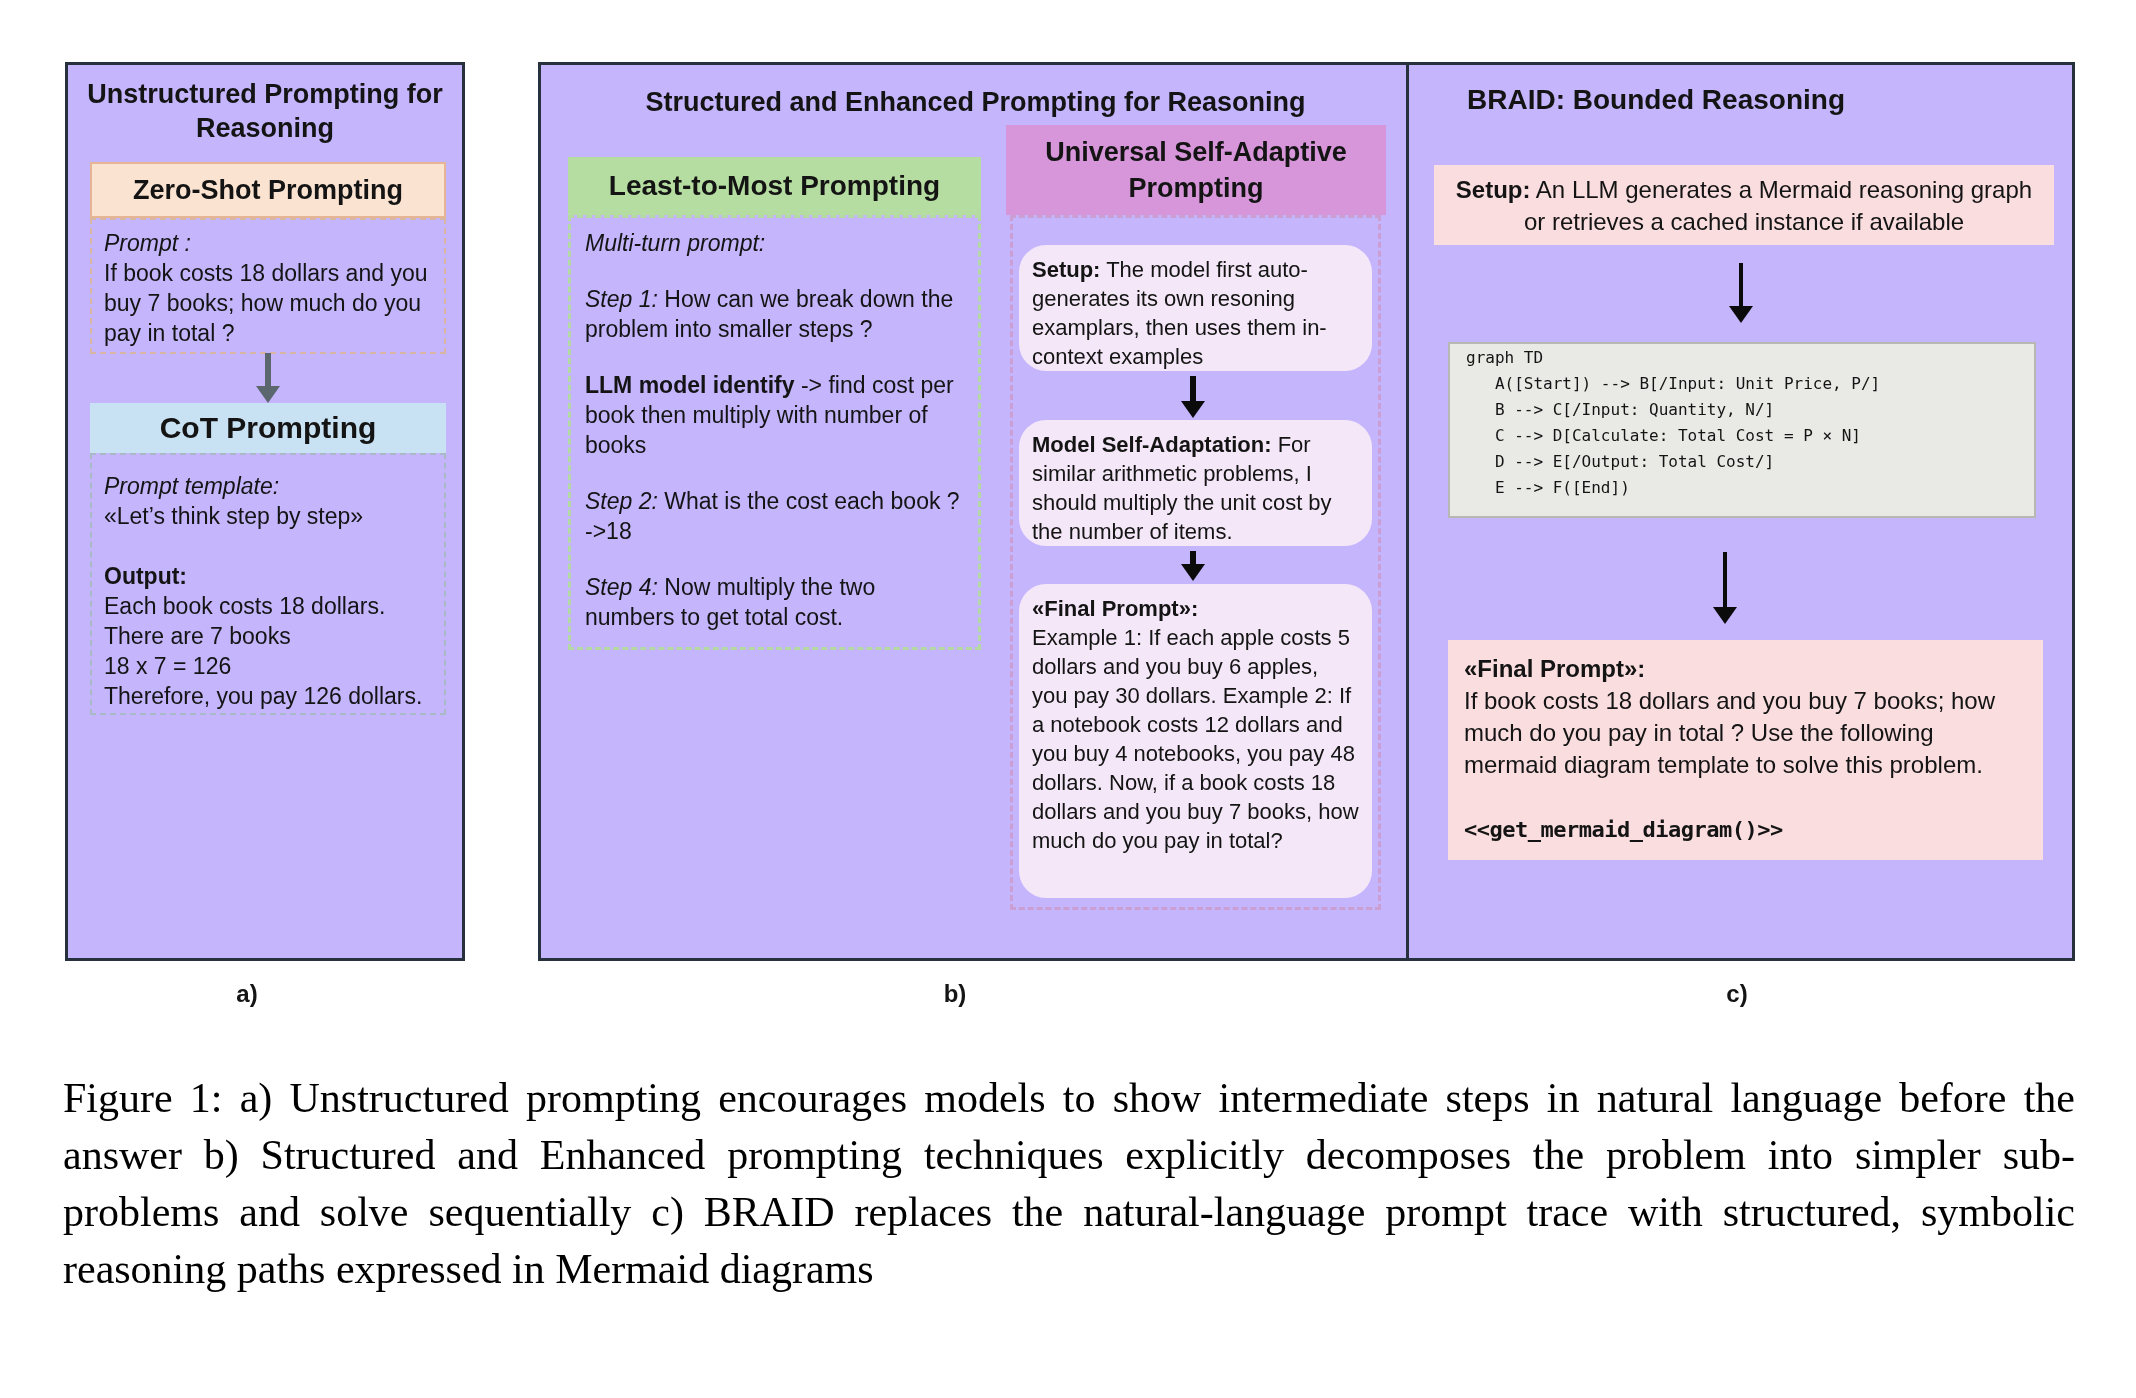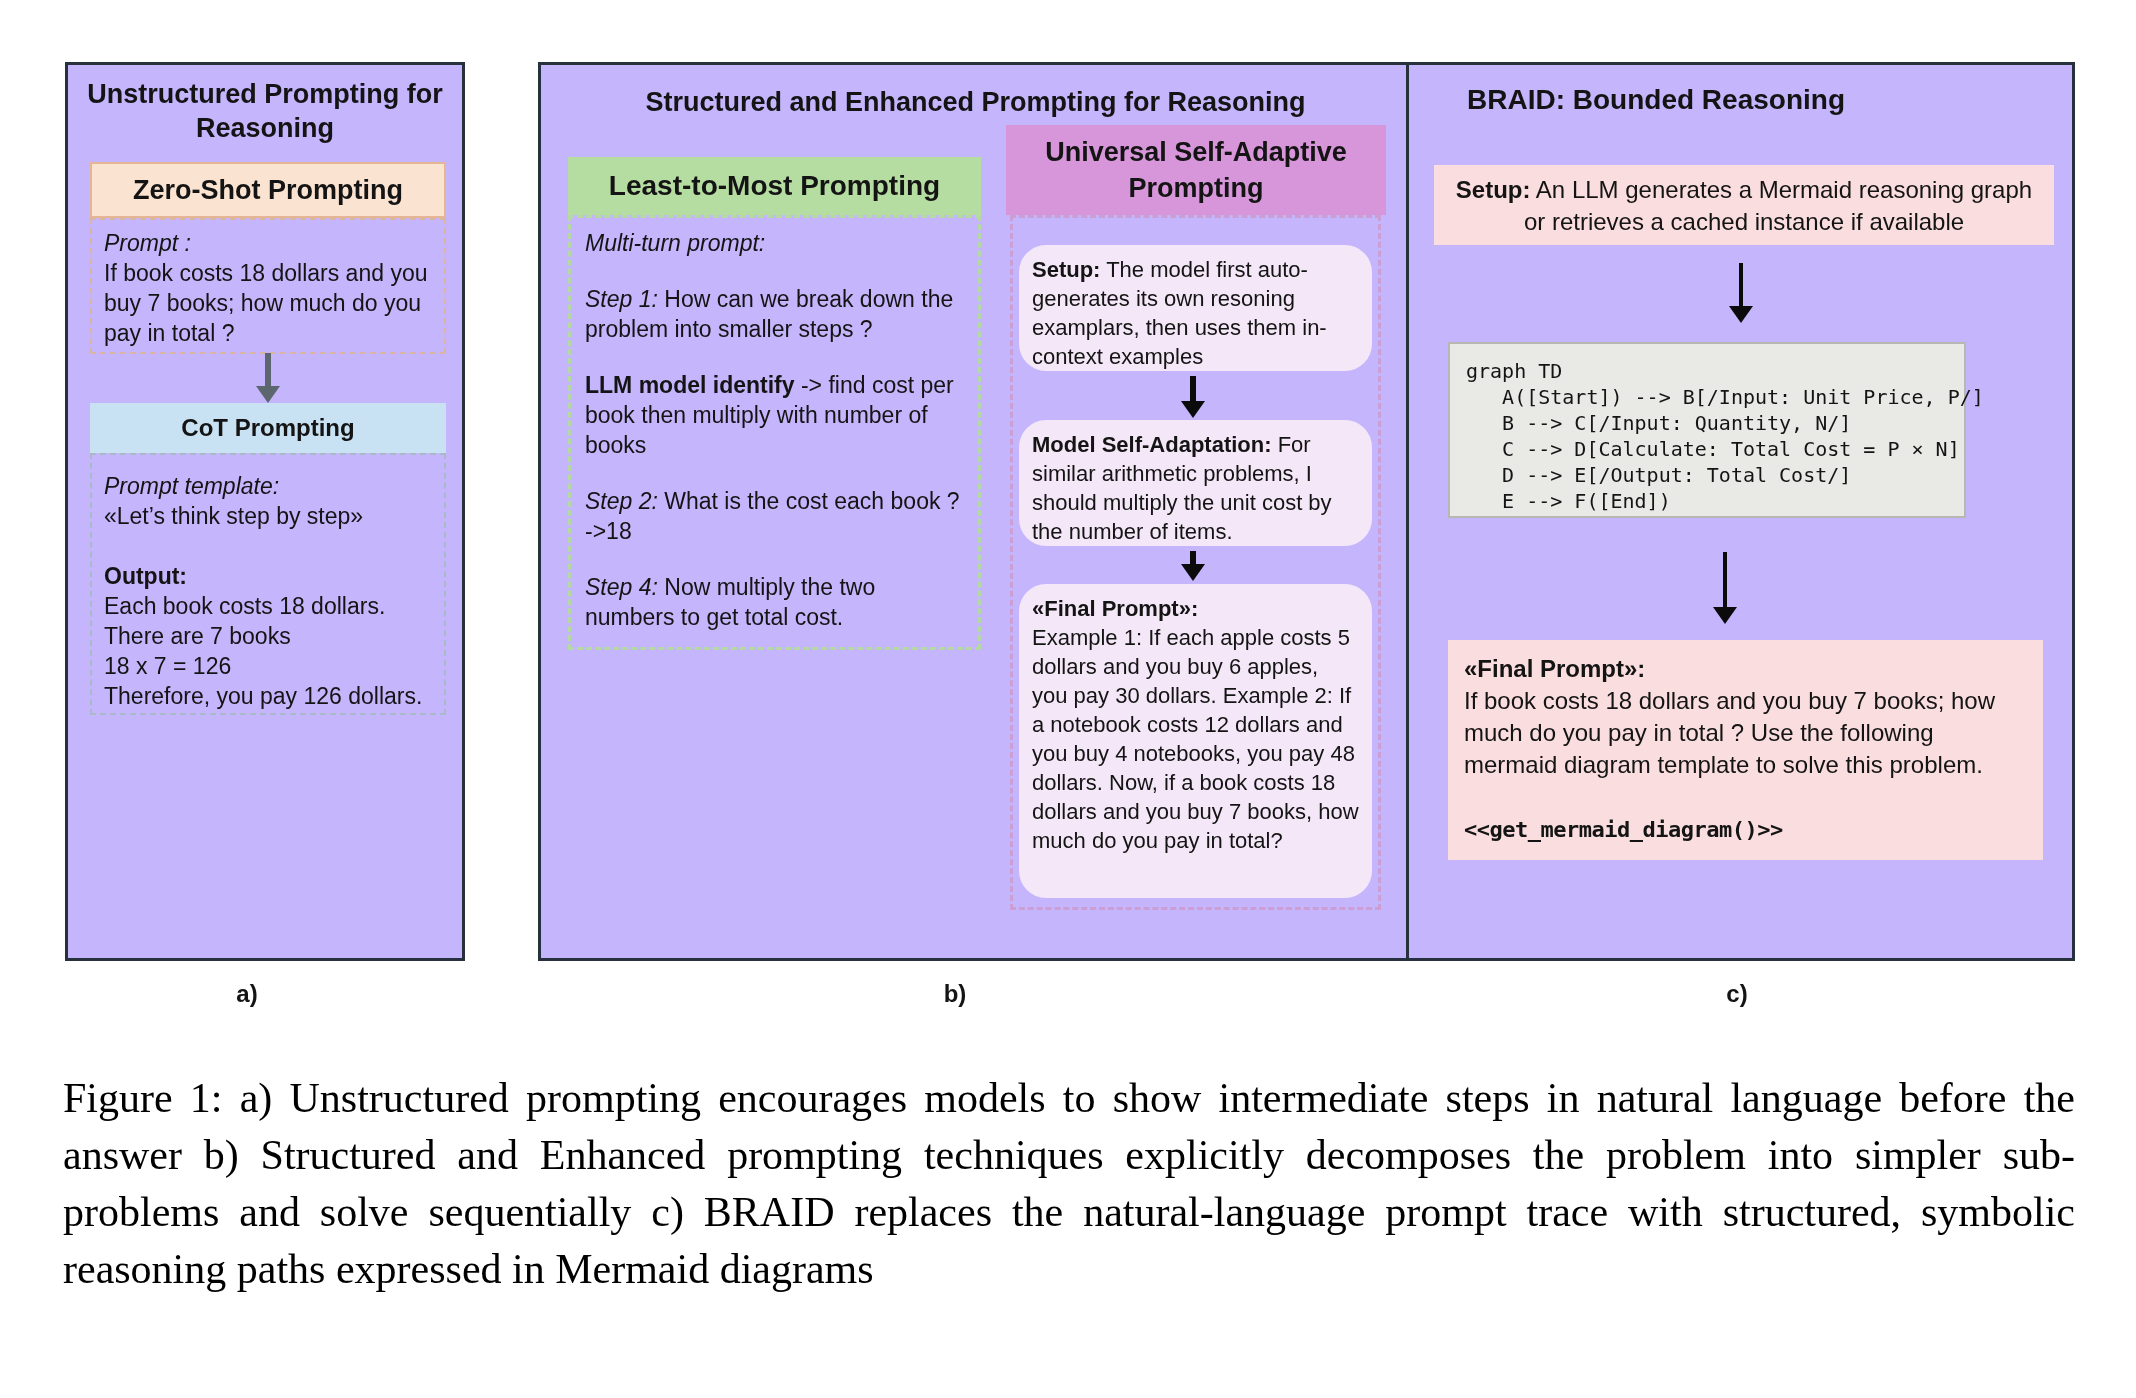--- a/index.html
+++ b/index.html
@@ -28,21 +28,21 @@
   .r-i{font-style:italic;}
   .r-m{font-family:"DejaVu Sans Mono",monospace;font-size:22px;letter-spacing:-0.5px;}
   .blank{min-height:30px;}
 
   
   .pa-zs-header{left:22px;top:97px;width:356px;height:56px;
                 background:var(--zero_shot_bg);border:2px solid var(--zero_shot_border);font-size:27px;}
   .pa-zs-body{left:22px;top:153px;width:356px;height:136px;
               border:2px dashed var(--zero_shot_dash);padding:8px 12px;}
   .pa-cot-header{left:22px;top:338px;width:356px;height:50px;
-                 background:var(--cot_bg);font-size:24px;}
+                 background:var(--cot_bg);font-size:30px;}
   .pa-cot-body{left:22px;top:388px;width:356px;height:262px;
                border:2px dashed var(--cot_dash);padding:16px 12px;}
 
   
   .pb-green-header{left:27px;top:92px;width:413px;height:58px;
                    background:var(--green_bg);font-size:28px;}
   .pb-green-body{left:27px;top:150px;width:413px;height:435px;
                  border:3px dashed var(--green_dash);padding:10px 14px;}
   .pb-green-body .para{margin-bottom:26px;}
   .pb-purple-header{left:465px;top:60px;width:380px;height:90px;
@@ -51,23 +51,23 @@
                   border:3px dashed var(--purple_dash);box-sizing:border-box;}
   .usp-box{position:absolute;left:6px;right:6px;background:var(--usp_item_bg);
            padding:10px 13px;box-sizing:border-box;font-size:22px;line-height:29px;border-radius:27px;}
   .usp-box1{top:27px;height:126px;}
   .usp-box2{top:202px;height:126px;}
   .usp-box3{top:366px;height:314px;}
 
   
   .pc-setup{left:25px;top:100px;width:620px;height:80px;background:var(--pink_bg);
             padding:9px 16px;font-size:24px;line-height:32px;text-align:center;}
-  .pc-code{left:39px;top:277px;width:518px;height:176px;background:var(--code_bg);
-           border:2px solid var(--code_border);padding:14px 16px;
-           font-family:"DejaVu Sans Mono",monospace;font-size:20px;line-height:26px;
+  .pc-code{left:39px;top:277px;width:588px;height:176px;background:var(--code_bg);
+           border:2px solid var(--code_border);padding:1px 16px;
+           font-family:"DejaVu Sans Mono",monospace;font-size:16px;line-height:26px;
            white-space:pre;}
   .pc-final{left:39px;top:575px;width:595px;height:220px;background:var(--pink_bg);
             padding:13px 16px;font-size:24px;line-height:32px;}
 
   
   .arrow-down{position:absolute;width:28px;}
   .arrow-down::before{content:"";position:absolute;left:50%;transform:translateX(-50%);
                       top:0;bottom:15px;width:5px;background:var(--c);}
   .arrow-down::after{content:"";position:absolute;left:50%;transform:translateX(-50%);
                      bottom:0;width:0;height:0;

